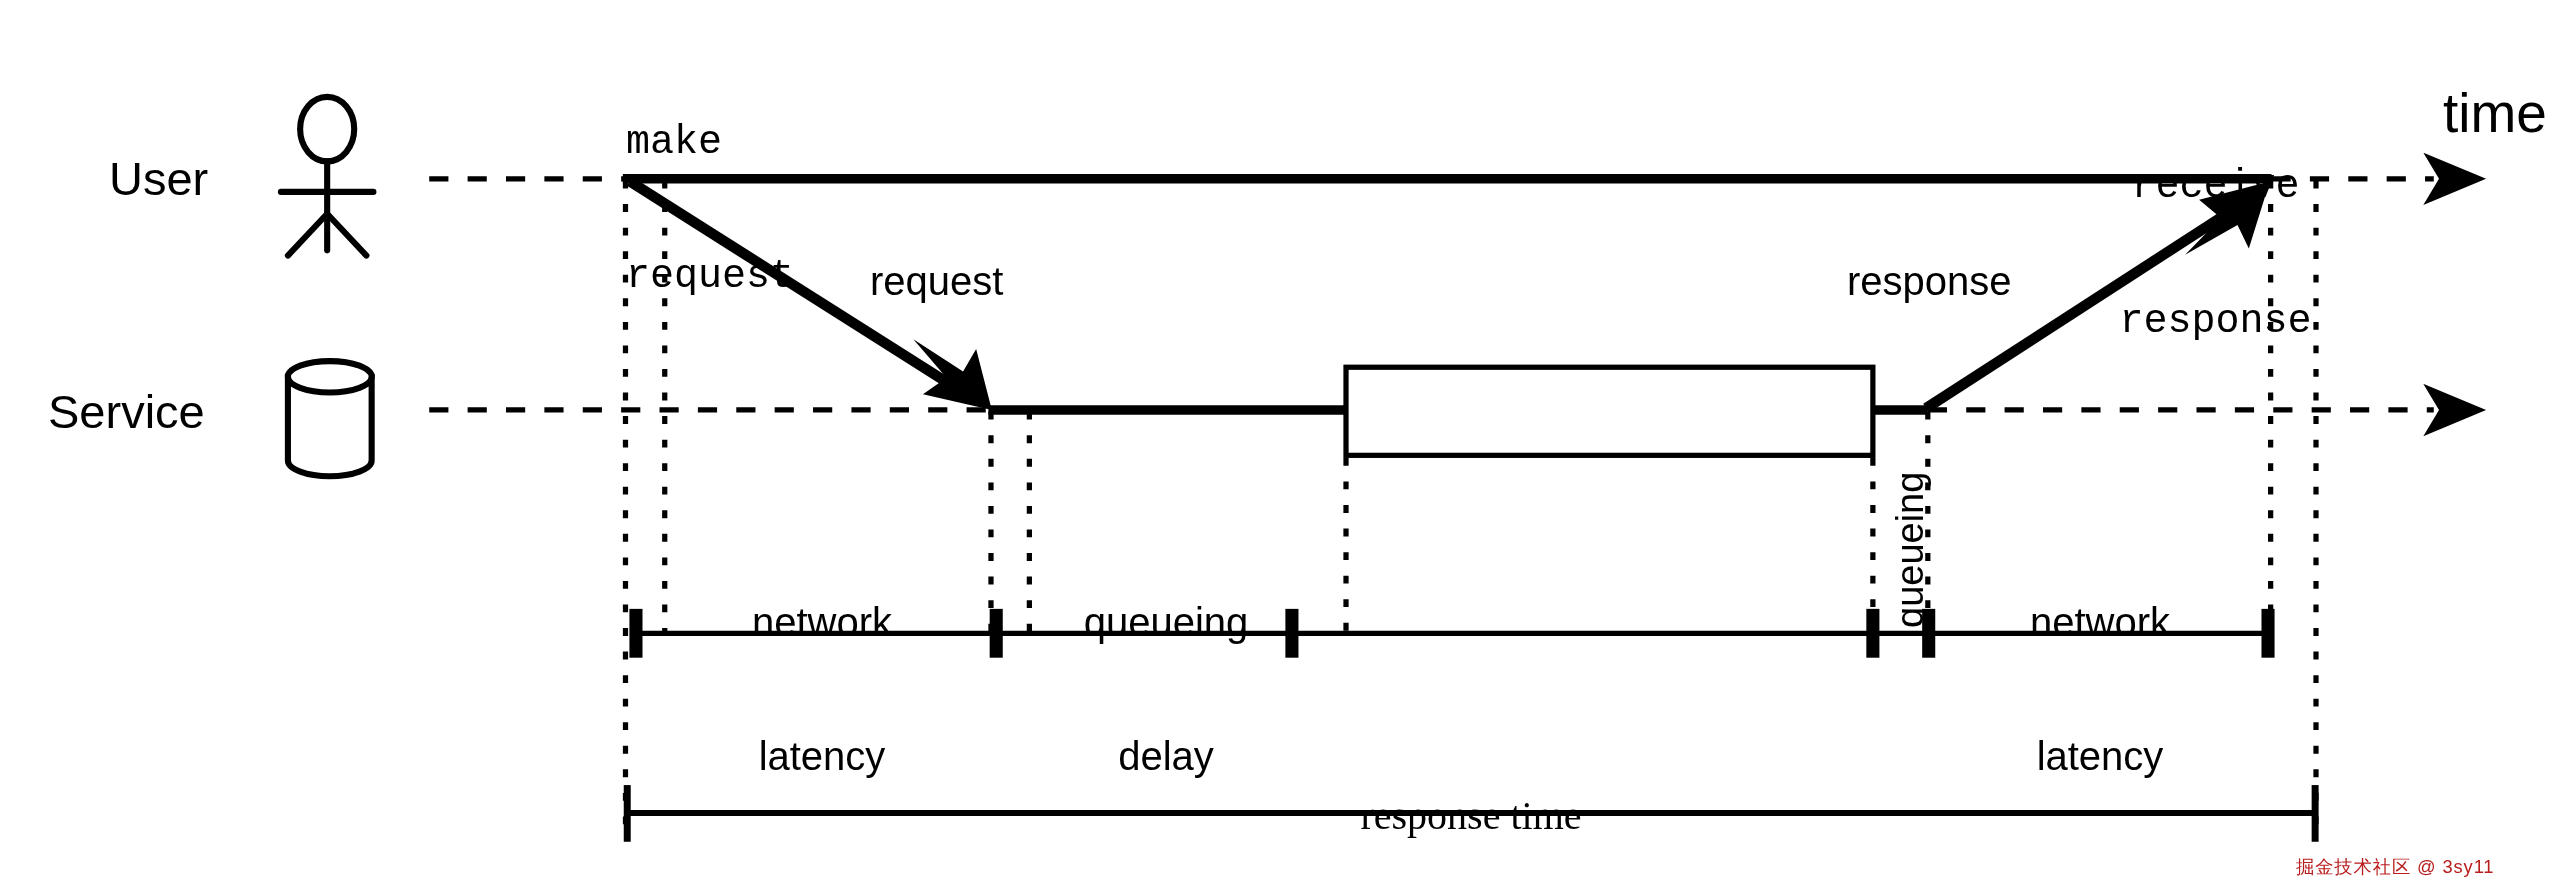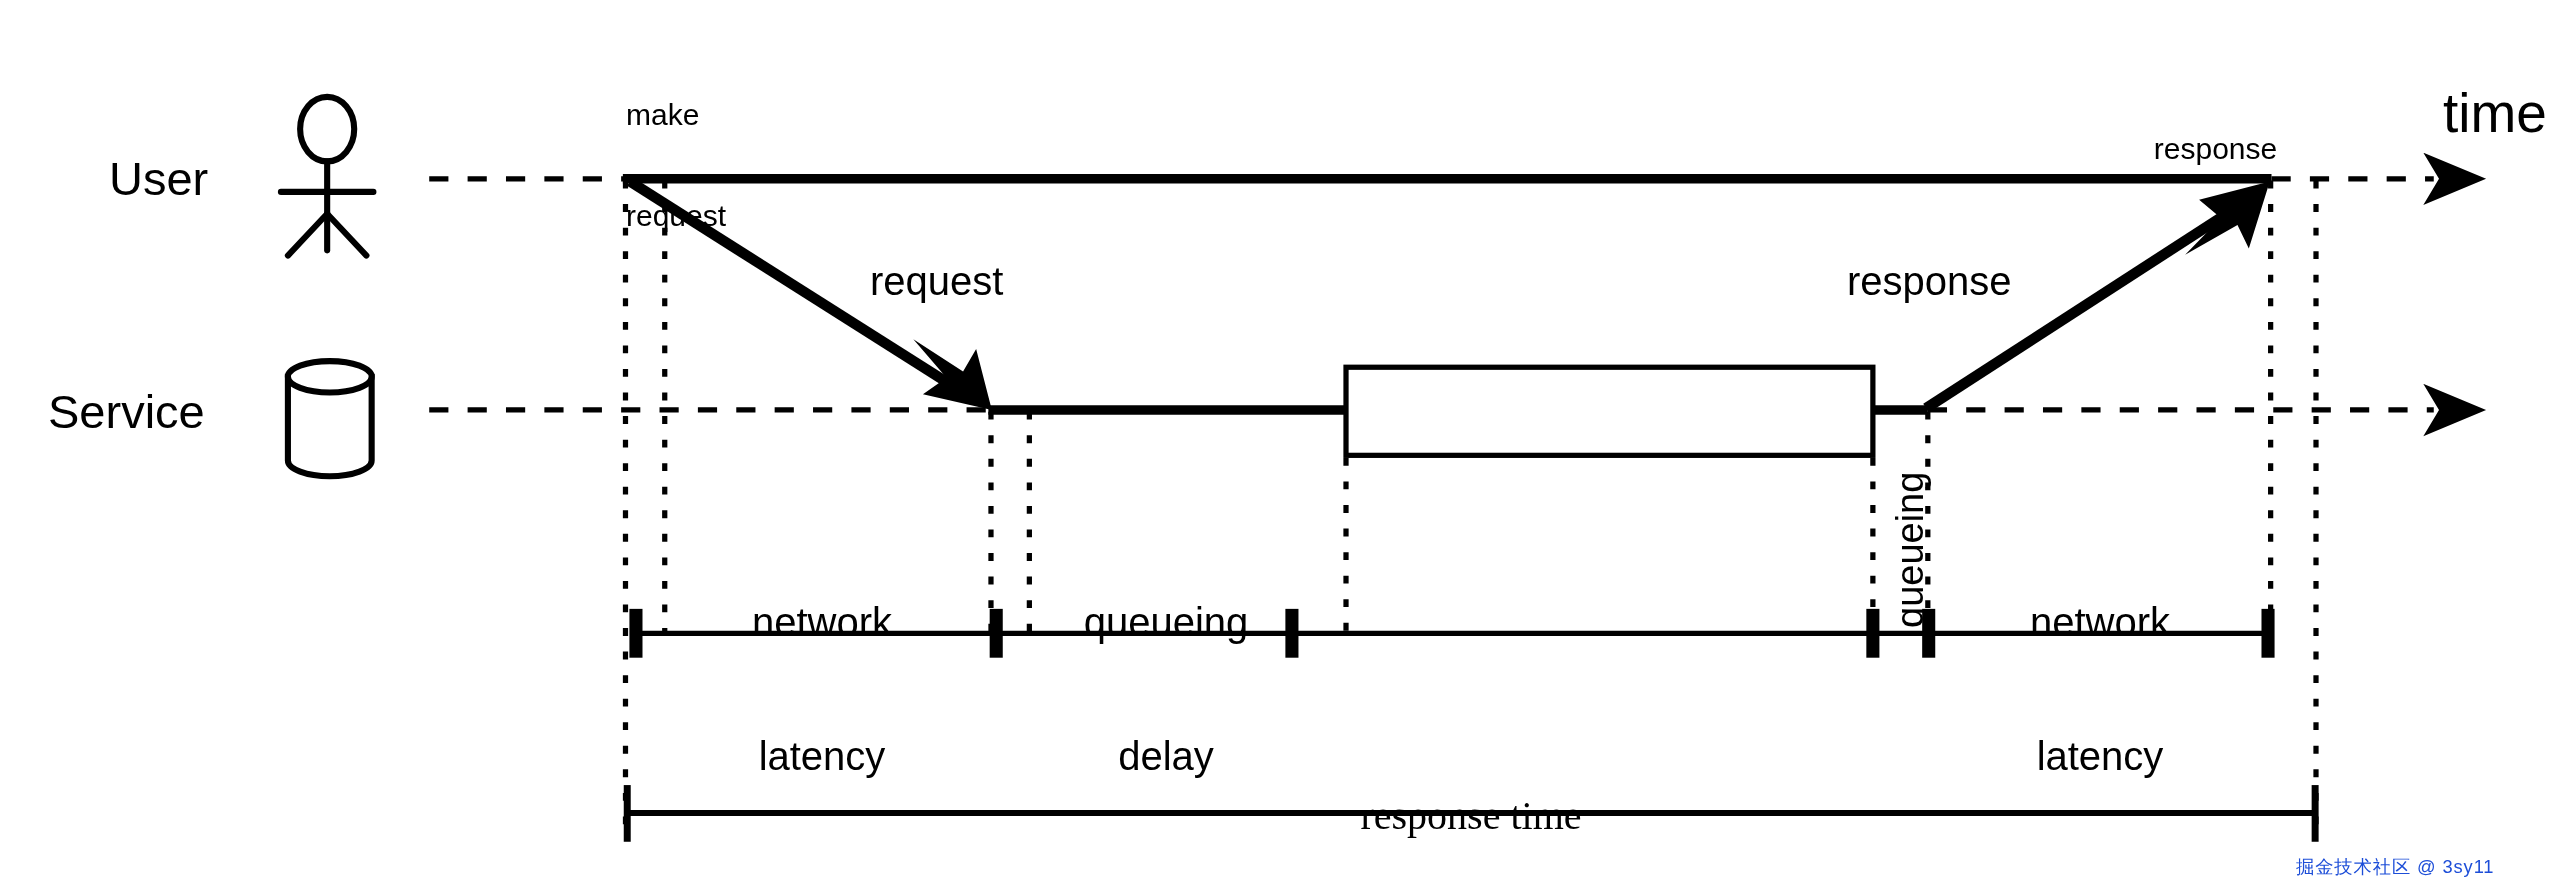--- a/index.html
+++ b/index.html
@@ -1,27 +1,27 @@
 <!DOCTYPE html>
 <html style="font-size:14px"><head>
 <meta charset="utf-8">
 <style>
   html,body{margin:0;padding:0;background:#ffffff;}
   body{width:2576px;height:888px;font-family:"Liberation Sans",sans-serif;color:#000;}
   #stage{position:relative;width:2576px;height:888px;overflow:hidden;background:#fff;}
   svg.layer{position:absolute;left:0;top:0;width:2576px;height:888px;}
   .lbl{position:absolute;white-space:pre;color:#000;font-family:"Liberation Sans",sans-serif;line-height:1.12;}
   .actor-name{font-size:47px;}
-  .top-note{font-size:30px;text-align:center;}
+  .top-note{font-size:40px;text-align:center;font-family:Liberation Mono, monospace;}
   .arrow-lbl{font-size:40px;}
   .seg-lbl{font-size:40px;text-align:center;}
   .box-lbl{font-size:44px;}
   .axis-lbl{font-size:55px;}
   .vert-lbl{font-size:38px;transform-origin:0 0;}
-  .watermark{font-size:18.3px;color:#1d4ed8;letter-spacing:0.9px;}
+  .watermark{font-size:18.3px;color:#b91c1c;letter-spacing:0.9px;}
 </style>
 </head>
 <body>
 
 <div id="stage">
 
   <svg class="layer" viewBox="0 0 2953 1018">
     <defs>
       <marker id="tinyArrow" markerWidth="16" markerHeight="16" refX="2" refY="5" orient="auto">
         <path d="M0,0 L12,5 L0,10 L3,5 Z" fill="#000"></path>
@@ -97,20 +97,21 @@
 
   <div class="lbl actor-name" style="left:48px;top:386px;">Service</div>
 
   <div class="lbl top-note" style="left:626px;top:31px;width:174px;text-align:left;">
     <div>make</div>
     <div>request</div>
   </div>
 
   <div class="lbl top-note" style="left:2102px;top:31px;width:227px;text-align:center;">
     
+    <div>receive</div>
     <div>response</div>
   </div>
 
   <div class="lbl axis-lbl" style="left:2443px;top:83px;">time</div>
 
   <div class="lbl arrow-lbl" style="left:870px;top:259px;">request</div>
 
   <div class="lbl arrow-lbl" style="left:1847px;top:259px;">response</div>
 
 

